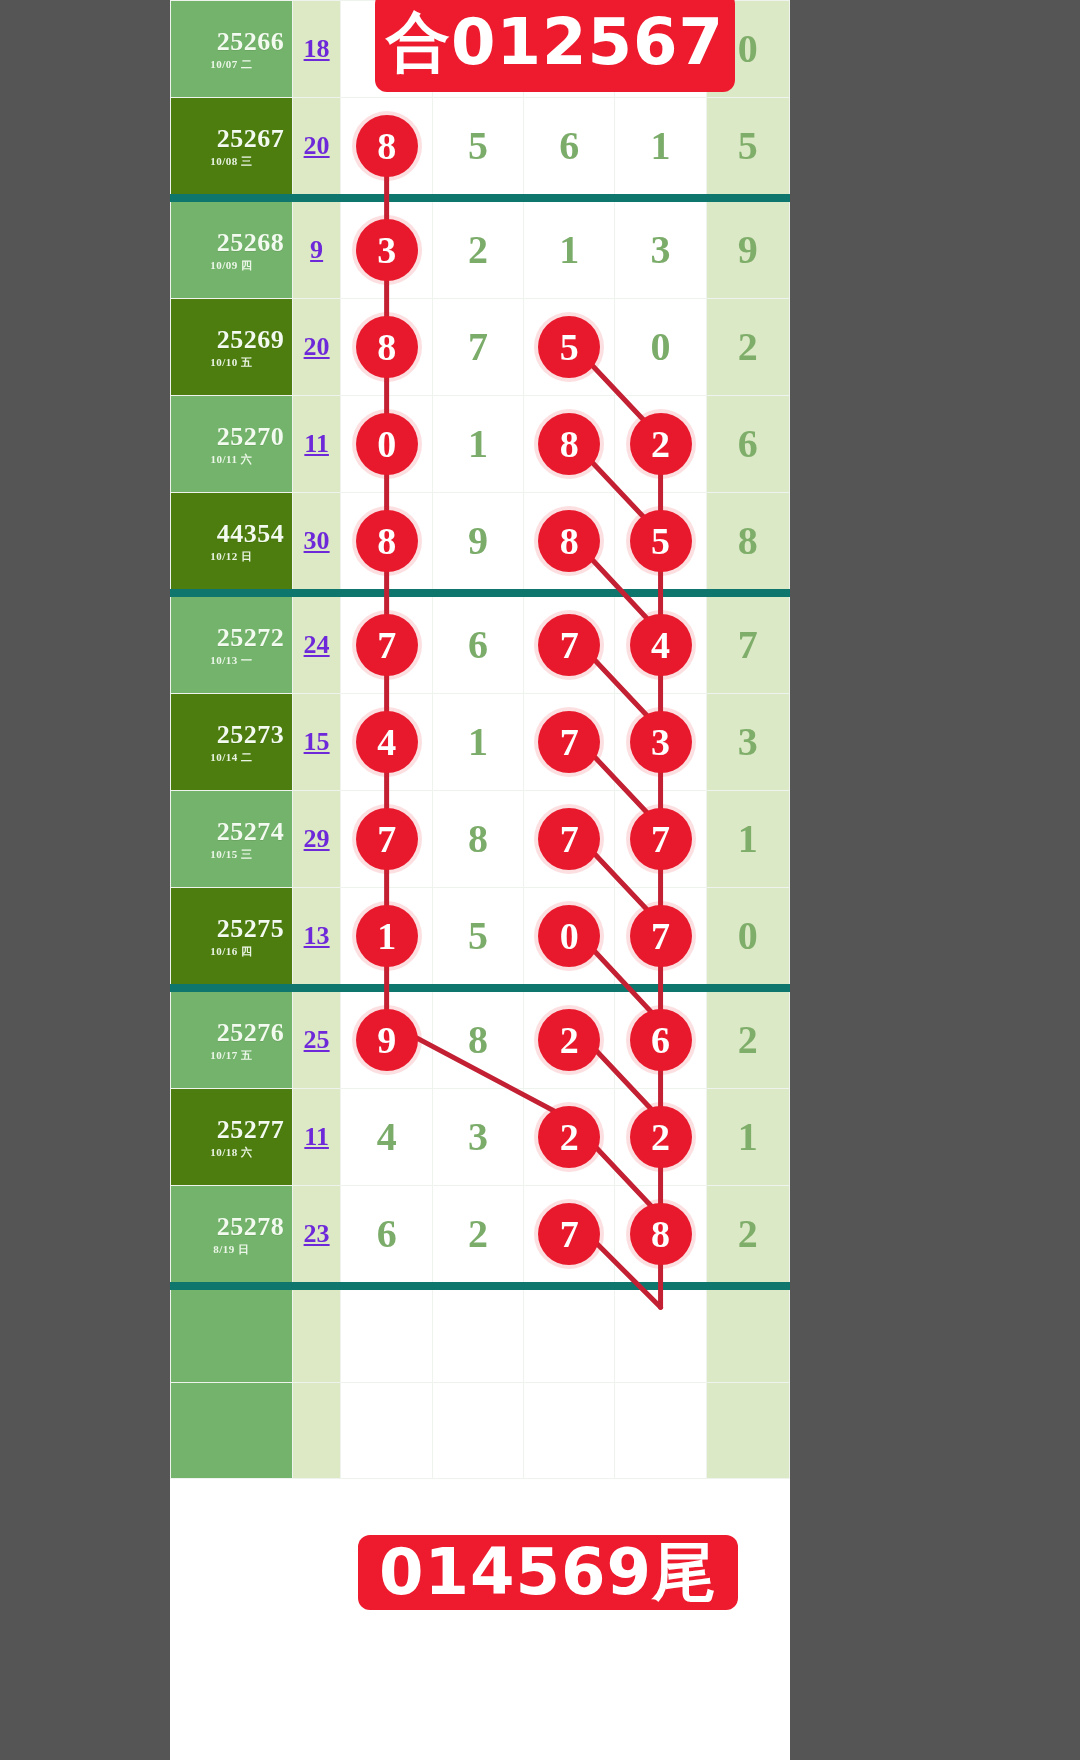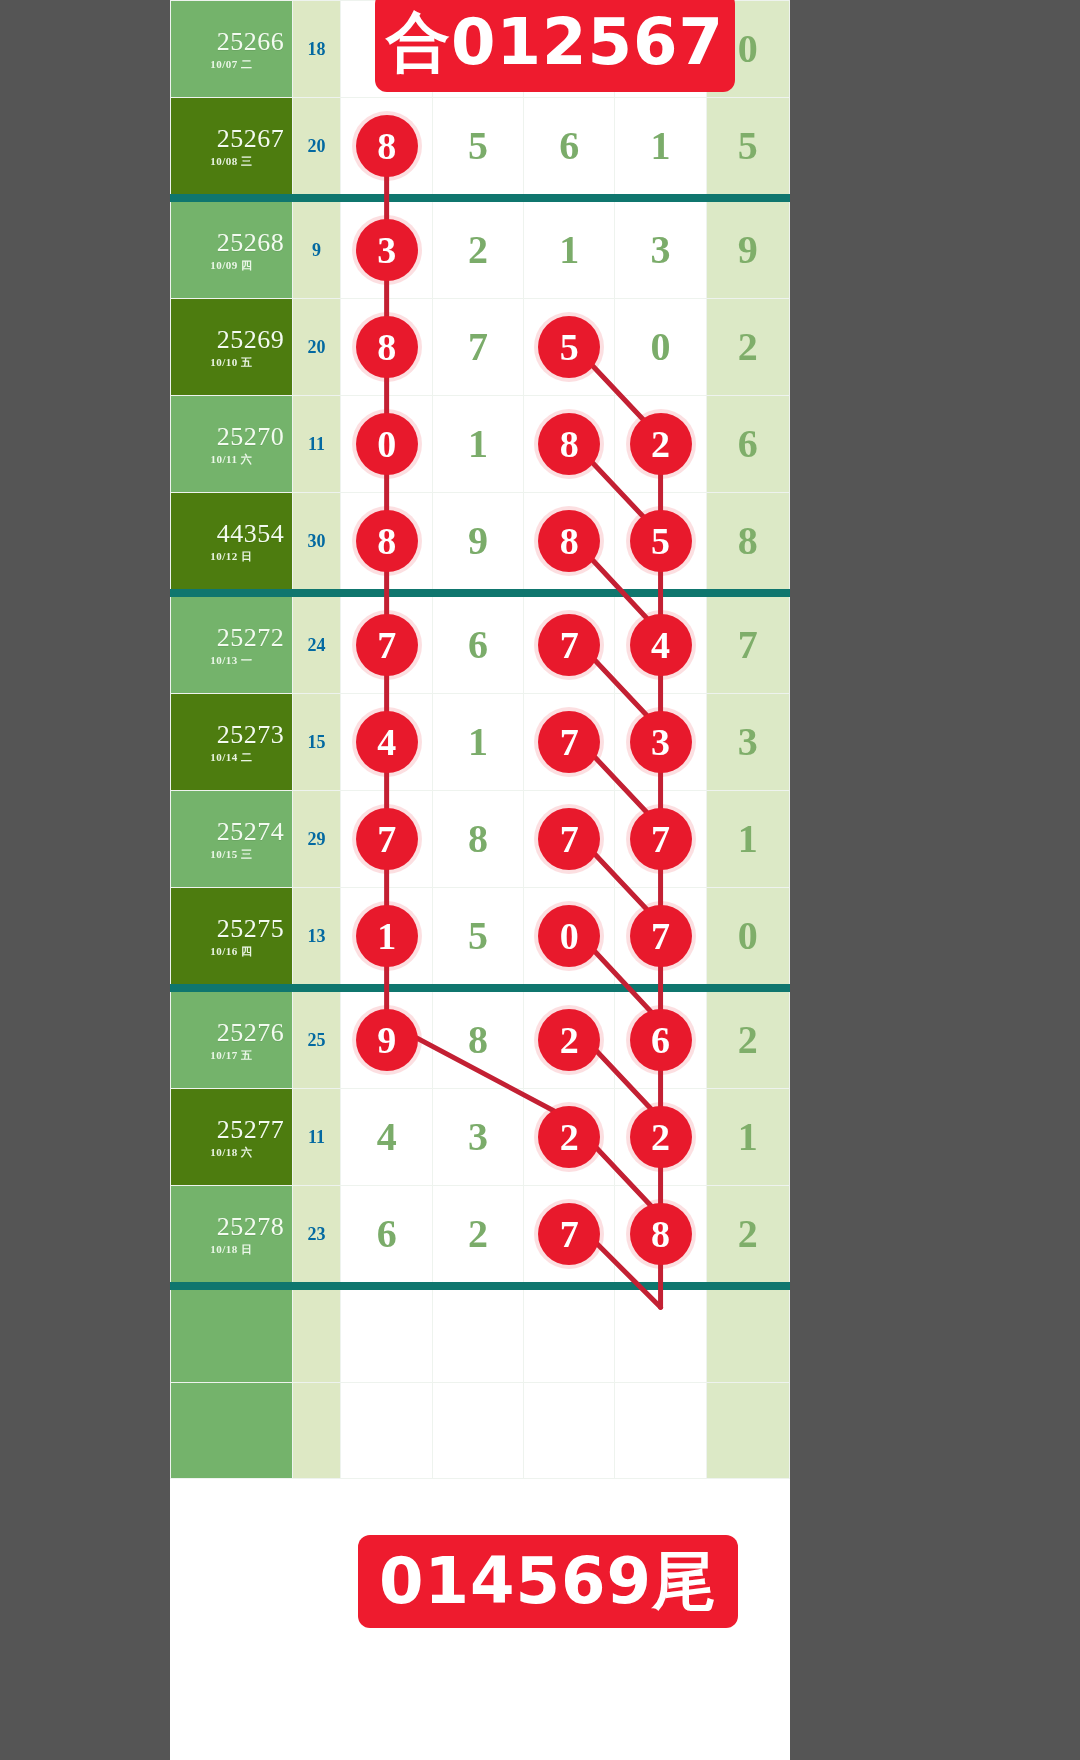--- a/index.html
+++ b/index.html
@@ -52,33 +52,34 @@
   td.issue{
     background:#74b36b;
     color:#f3fbf0;
     border-right:2px solid #9dbb9d;
     border-top:1px solid #8ac182;
     border-bottom:1px solid #8ac182;
     padding:4px 0 6px 0;
   }
   td.issue.alt{ background:#4d7c0f; }
   .issue-no{
-    display:block; font-size:26px; font-weight:normal; letter-spacing:.5px;
+    display:block; font-size:26px; font-weight:bold; letter-spacing:.5px;
     line-height:1.15; text-shadow:0 1px 0 rgba(0,0,0,.08);padding-left:38px;
   }
   .issue-date{
     display:block; font-size:11px; font-weight:bold; line-height:1.3;
     opacity:.95; letter-spacing:.5px;
   }
 
   
   td.sum{
-    background:#dde8c4; color:#0369a1;
-    font-size:18px; font-weight:bold;
+    background:#dde8c4; color:#6d28d9;
+    font-size:26px; font-weight:bold;
     border-right:2px solid #9dbb9d;
+    text-decoration:underline;
   }
 
   
   td.dig{
     background:#ffffff; height:96px;
     font-size:40px; color:#7bac6a; font-weight:bold;
   }
   td.dig .plain{
     display:inline-block; line-height:96px;
   }
@@ -120,21 +121,21 @@
     font-family:"DejaVu Sans", sans-serif;
     font-weight:bold; text-align:center;
     white-space:nowrap;
     display:flex; align-items:center; justify-content:center;
   }
   #banner-top{
     left:375px; top:-8px; width:360px; height:100px;
     font-size:64px; letter-spacing:1px;
   }
   #banner-bottom{
-    left:358px; top:1535px; width:380px; height:93px;
+    left:358px; top:1535px; width:380px; height:75px;
     font-size:64px; letter-spacing:1px;
   }
 </style>
 </head>
 <body>
 
 <div id="frame">
 
   <div id="leftgutter"></div>
   <div id="rightgutter"></div>
@@ -291,21 +292,21 @@
             <td class="sum">11</td>
             <td class="dig"><span class="plain">4</span></td>
             <td class="dig"><span class="plain">3</span></td>
             <td class="dig"><span class="ball">2</span></td>
             <td class="dig"><span class="ball">2</span></td>
             <td class="tail"><span class="plain">1</span></td>
           </tr>
           <tr>
             <td class="issue">
               <span class="issue-no">25278</span>
-              <span class="issue-date">10/18 日</span>
+              <span class="issue-date">8/19 日</span>
             </td>
             <td class="sum">23</td>
             <td class="dig"><span class="plain">6</span></td>
             <td class="dig"><span class="plain">2</span></td>
             <td class="dig"><span class="ball">7</span></td>
             <td class="dig"><span class="ball">8</span></td>
             <td class="tail"><span class="plain">2</span></td>
           </tr>
           <tr class="grp">
             <td class="blankissue"></td>

